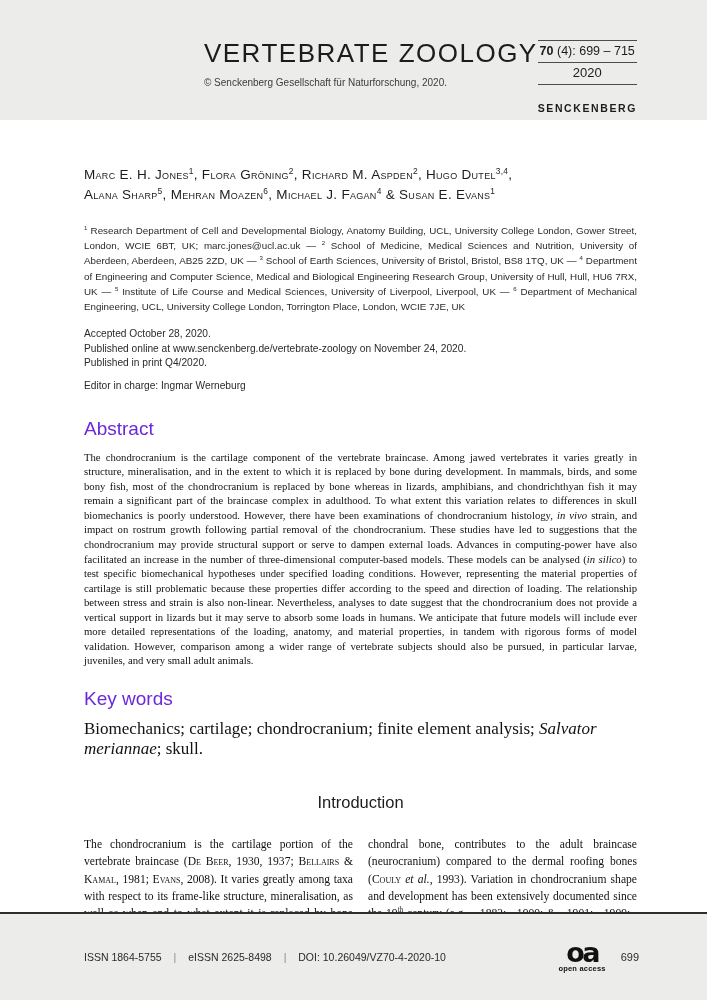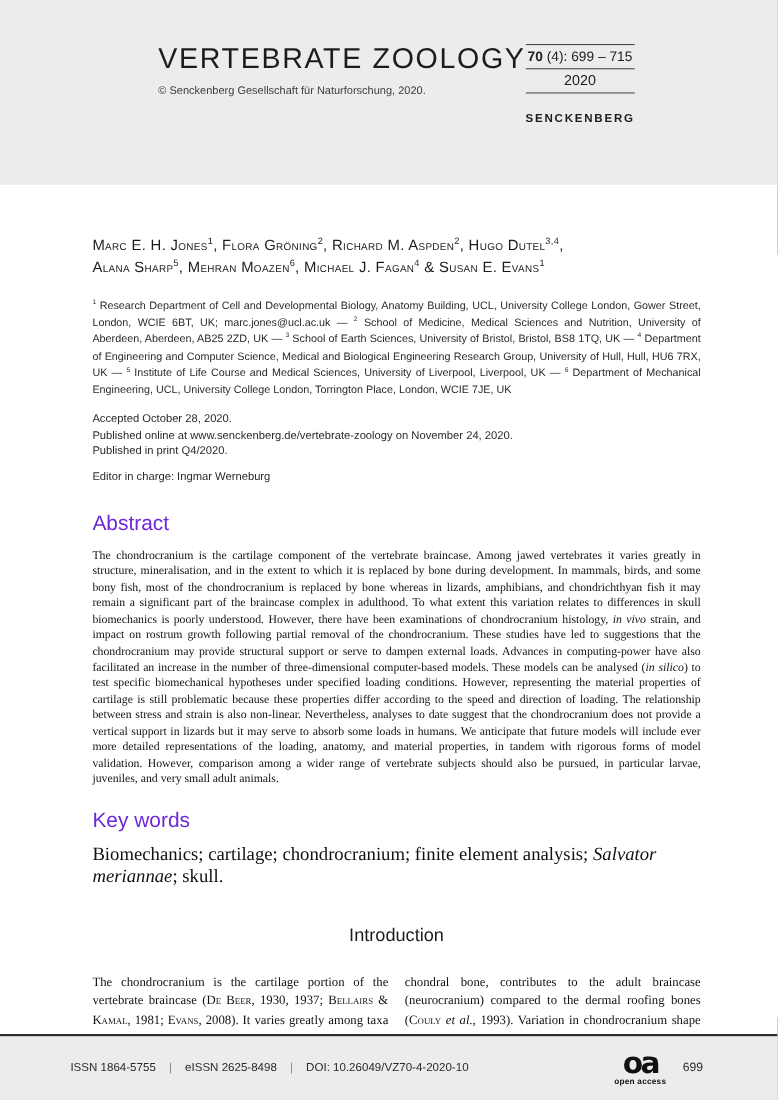--- a/index.html
+++ b/index.html
@@ -6,22 +6,22 @@
   html,body { background:#9a9a9a; }
   body { font-family:"Liberation Sans", sans-serif; }
 
   .page {
     width:707px; height:1000px; margin:0 auto; background:#ffffff;
     position:relative; overflow:hidden; color:#1c1c1c;
   }
 
   
   .masthead {
-    height:168px; background:#ececea; padding:38px 70px 0 84px;
-    display:flex; justify-content:center;
+    height:120px; background:#ececea; padding:38px 70px 0 84px;
+    display:flex; justify-content:flex-end;
   }
   .journal-title {
     font-size:26px; letter-spacing:1.5px; font-weight:400; color:#1c1c1c;
     line-height:30px;
   }
   .copyright { margin-top:9px; font-size:10px; color:#3c3c3c; }
 
   .issue-block { width:99px; text-align:center; margin-top:2px; }
   .issue-block .rule { border-top:1.4px solid #4c4c4c; }
   .issue-citation { font-size:12.5px; padding:3px 0 4px 0; white-space:nowrap; }
@@ -76,24 +76,24 @@
   .columns { margin-top:24px; display:flex; gap:15px; }
   .col {
     flex:1; font-size:11.6px; line-height:17.35px; text-align:justify; color:#111;
   }
 
   sup { font-size:0.62em; vertical-align:super; line-height:0; }
   .sc { font-variant:small-caps; }
 
   
   .footer {
-    position:absolute; left:0; bottom:0; width:707px; height:60px;
+    position:absolute; left:0; bottom:0; width:707px; height:88px;
     background:#ececea; border-top:2px solid #2e2e2e;
     display:flex; align-items:center; justify-content:space-between;
-    padding:0 68px 0 64px;
+    padding:0 68px 0 84px;
   }
   .issn-line { font-size:10.5px; color:#2a2a2a; white-space:nowrap; }
   .issn-line .sep { margin:0 9px; color:#8a8a8a; }
   .footer-right { display:flex; align-items:center; gap:15px; }
   .oa-logo { text-align:center; line-height:1; color:#111; }
   .oa-mark {
     font-family:"DejaVu Sans", sans-serif; font-weight:700; font-size:27px;
     letter-spacing:-2.5px; line-height:22px;
   }
   .oa-caption { font-size:7.5px; font-weight:700; letter-spacing:0.2px; margin-top:1px; }

